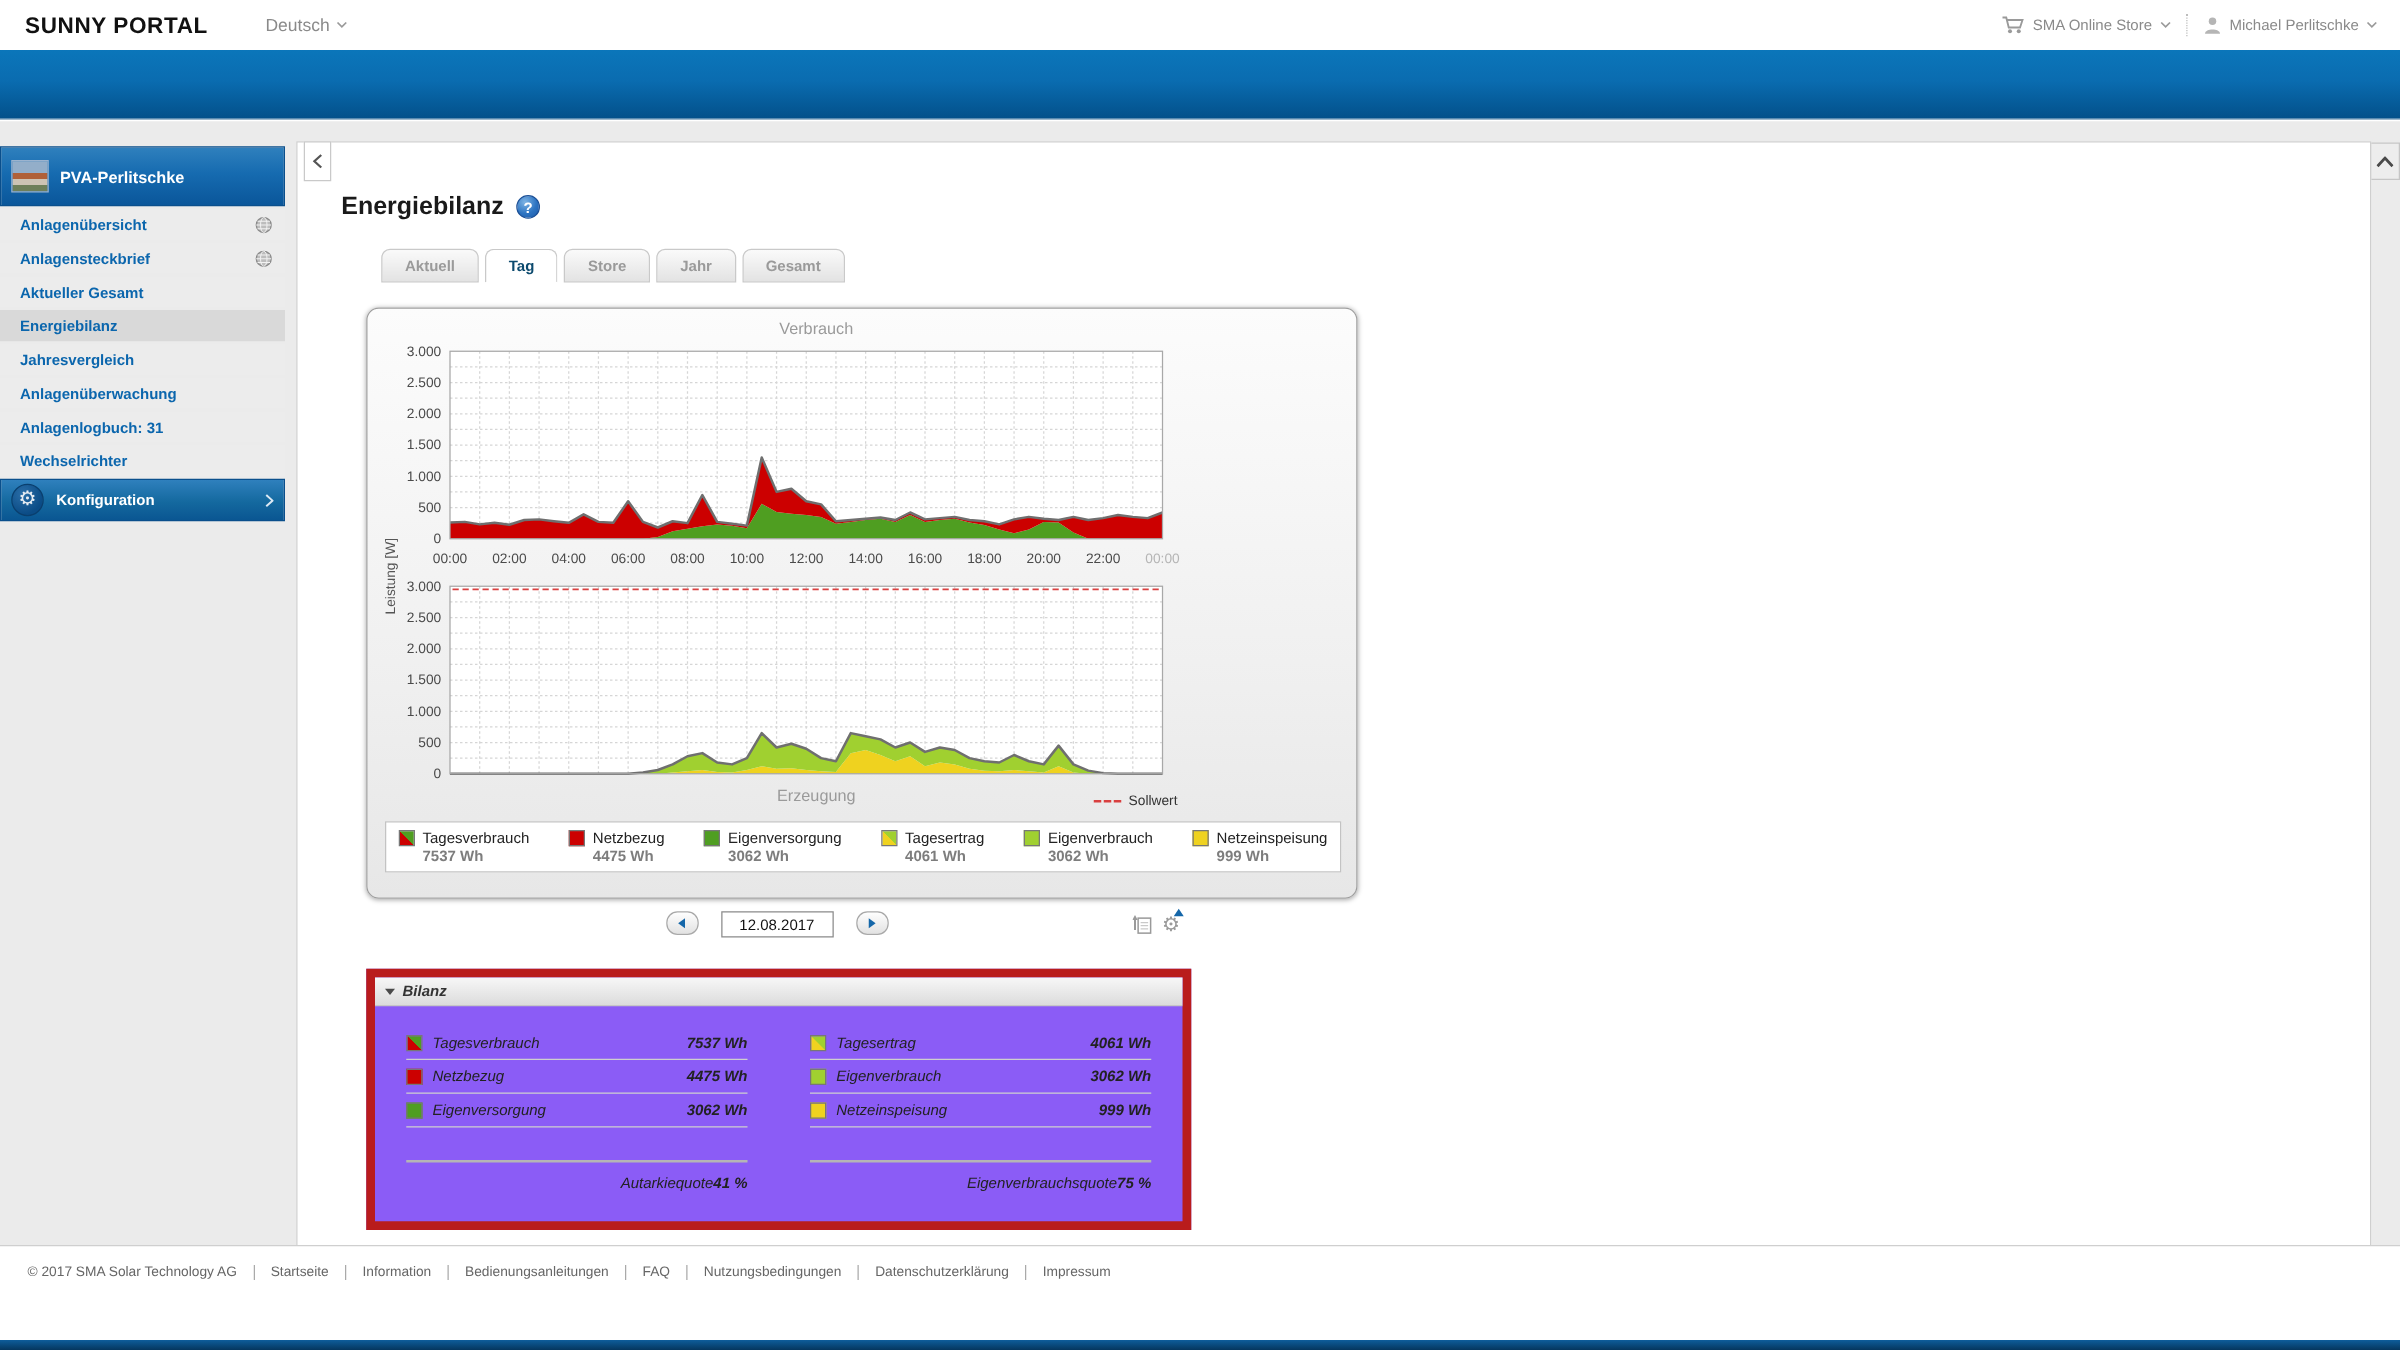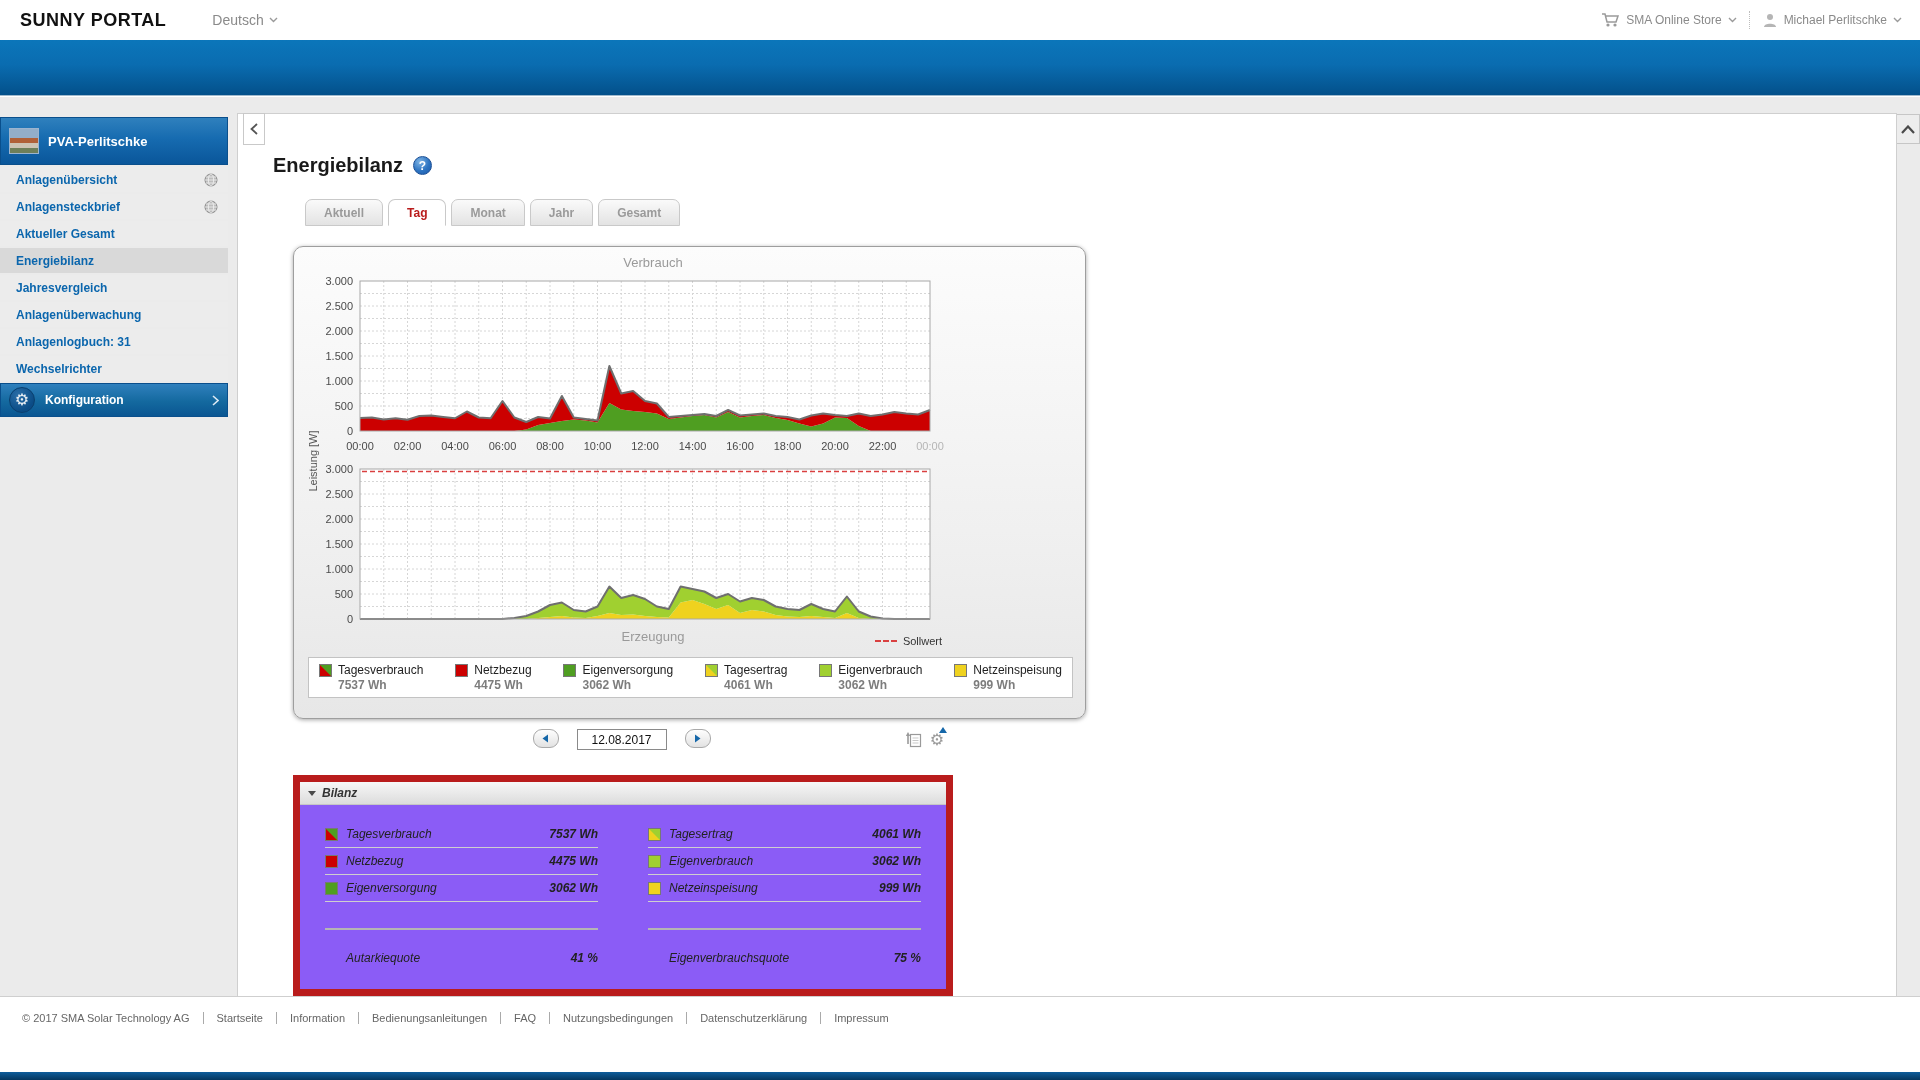--- a/index.html
+++ b/index.html
@@ -61,21 +61,21 @@
   .help-icon { width:19px; height:19px; border-radius:50%; color:#fff; font-size:12px; font-weight:bold;
     text-align:center; line-height:19px; cursor:pointer;
     background:radial-gradient(circle at 35% 28%,#7fb4e4 0%,#2d74c2 55%,#1b59a8 100%);
     border:1px solid #1b4f96; }
 
   
   .tabs { display:flex; gap:5px; margin:22px 0 0 32px; }
   .tab { height:27px; padding:0 18px; border-radius:7px 7px 0 0; border:1px solid #c9c9c9;
     background:linear-gradient(180deg,#fafafa 0%,#e3e3e3 100%); color:#9a9a9a;
     font-size:12px; font-weight:bold; display:flex; align-items:center; cursor:pointer; }
-  .tab.active { background:#fff; color:#b91c1c; border-bottom-color:#fff; }
+  .tab.active { background:#fff; color:#0c4a6e; border-bottom-color:#fff; }
 
   
   .chart-well { position:relative; margin:20px 0 0 20px; width:793px; border:1px solid #9e9e9e; border-radius:10px;
     background:linear-gradient(180deg,#fcfcfc 0%,#f0f0f0 60%,#e7e7e7 100%);
     box-shadow:0 1px 4px rgba(0,0,0,.35); padding:8px 0 20px 2px; }
   .chart-title { width:650px; padding-left:64px; text-align:center; color:#9a9a9a; font-size:13px; height:18px; }
   .ylabel { position:absolute; top:208px; left:-26px; width:90px; text-align:center;
     transform:rotate(-90deg); font-size:11px; color:#555; }
   .erz-row { position:relative; width:650px; height:20px; }
   .sollwert-legend { position:absolute; right:4px; top:6px; display:flex; align-items:center; gap:6px;
@@ -108,21 +108,21 @@
   .tri-down { width:0; height:0; border-left:4px solid transparent; border-right:4px solid transparent;
     border-top:5px solid #4a4a4a; }
   .bilanz-title { font-size:12px; font-weight:bold; color:#333; }
   .bilanz-body { display:flex; padding:16px 25px 18px 25px; gap:50px; }
   .bilanz-col { flex:1; }
   .bilanz-row { display:flex; align-items:center; height:27px; border-bottom:1px solid #cfcfcf; }
   .bilanz-row .swatch { margin-top:0; }
   .b-label { font-size:12px; color:#222; margin-left:8px; flex:1; }
   .b-value { font-size:12px; color:#222; font-weight:bold; }
   .col-divider { border-bottom:2px solid #b5b5b5; margin-top:26px; }
-  .quote-row { display:flex; align-items:center; height:27px; margin-top:14px; }
+  .quote-row { display:flex; align-items:center; height:27px; margin-top:2px;text-align:right; }
   .q-label { font-size:12px; color:#222; margin-left:21px; flex:1; }
 
   
   .footer { position:absolute; top:996px; left:0; width:1920px; height:60px; background:#fff;
     border-top:1px solid #cfcfcf; }
   .footer-links { display:flex; align-items:center; padding:15px 0 0 22px; }
   .footer-item { font-size:11px; color:#666; padding:0 13px; border-left:1px solid #aaa; cursor:pointer; }
   .footer-item:first-child { border-left:none; padding-left:0; cursor:default; }
   .bluebar { position:absolute; top:1072px; left:0; width:1920px; height:8px;
     background:linear-gradient(180deg,#0e5d9b 0%,#05365e 100%); }
@@ -251,21 +251,21 @@
   </div>
 
   <div class="tabs" id="tab-list">
       <div class="tab">
     <span>Aktuell</span>
   </div>
       <div class="tab active">
     <span>Tag</span>
   </div>
       <div class="tab">
-    <span>Monat</span>
+    <span>Store</span>
   </div>
       <div class="tab">
     <span>Jahr</span>
   </div>
       <div class="tab">
     <span>Gesamt</span>
   </div>
     </div>
 
   <div class="chart-well">

